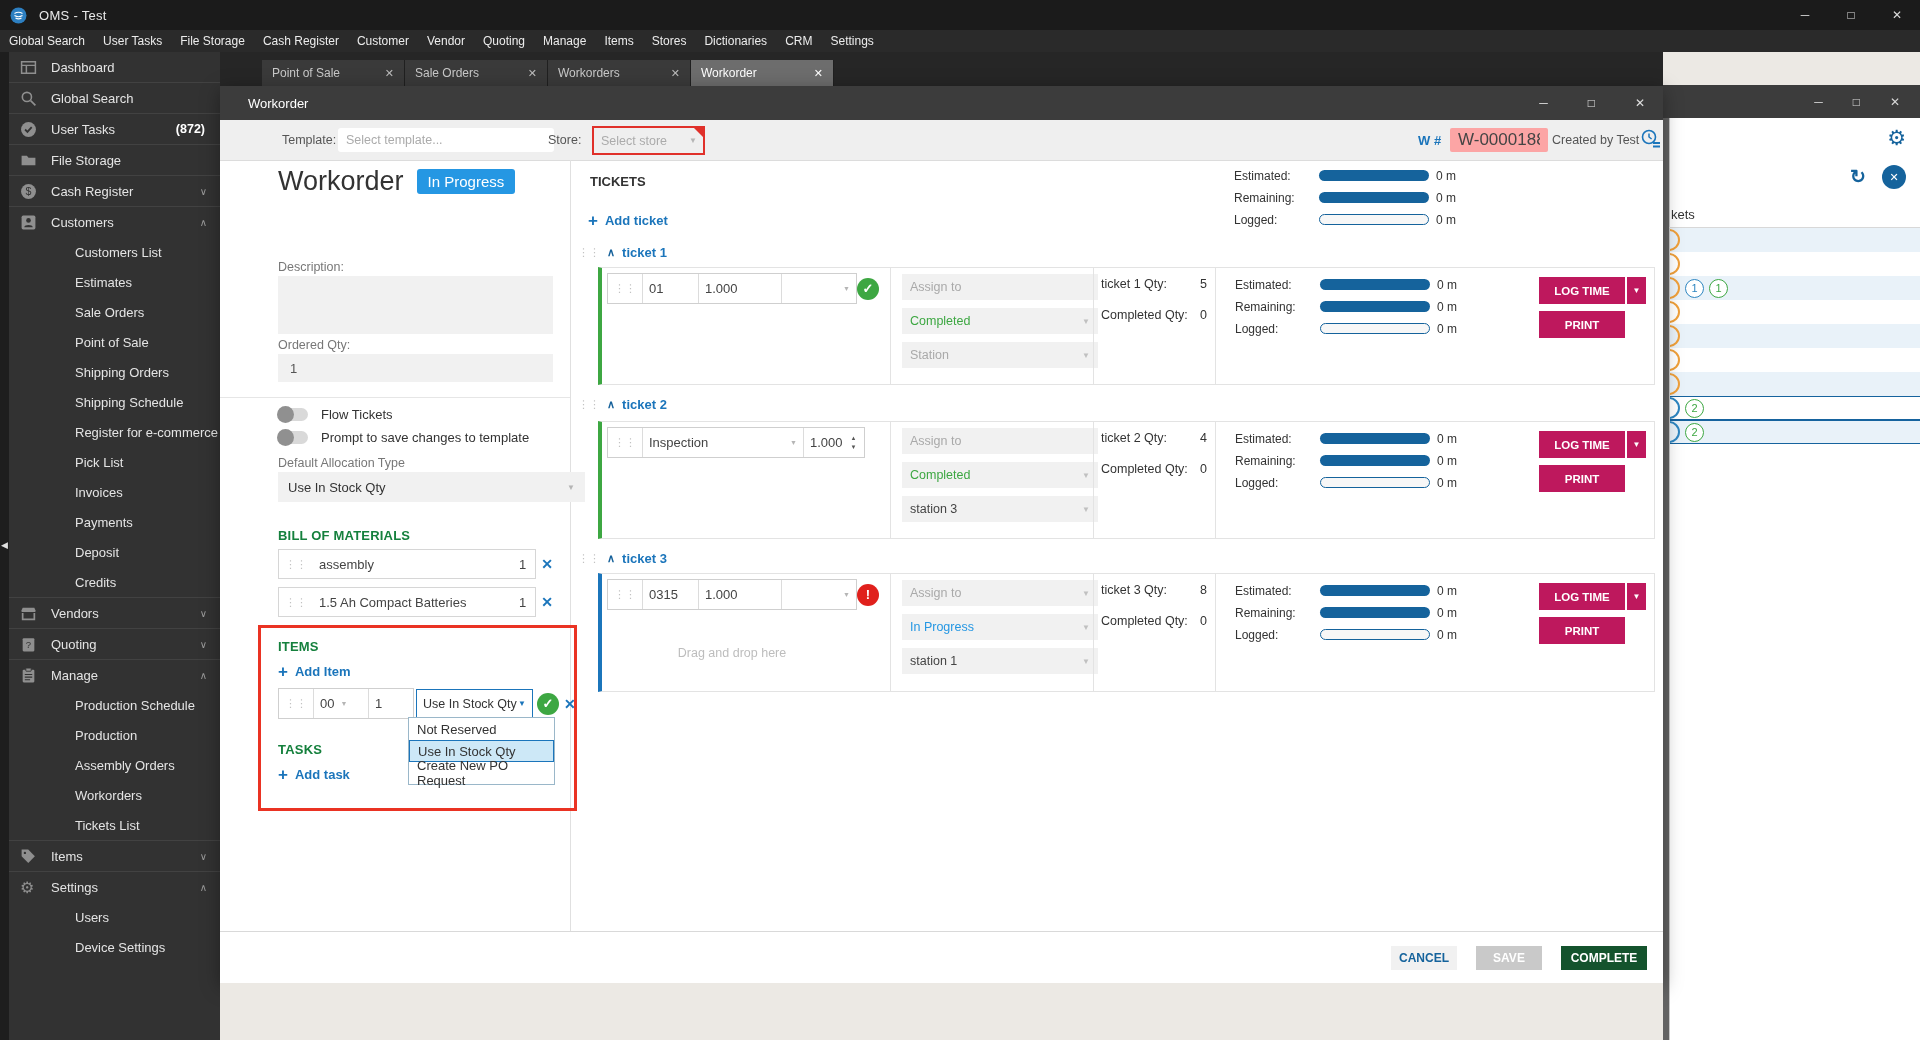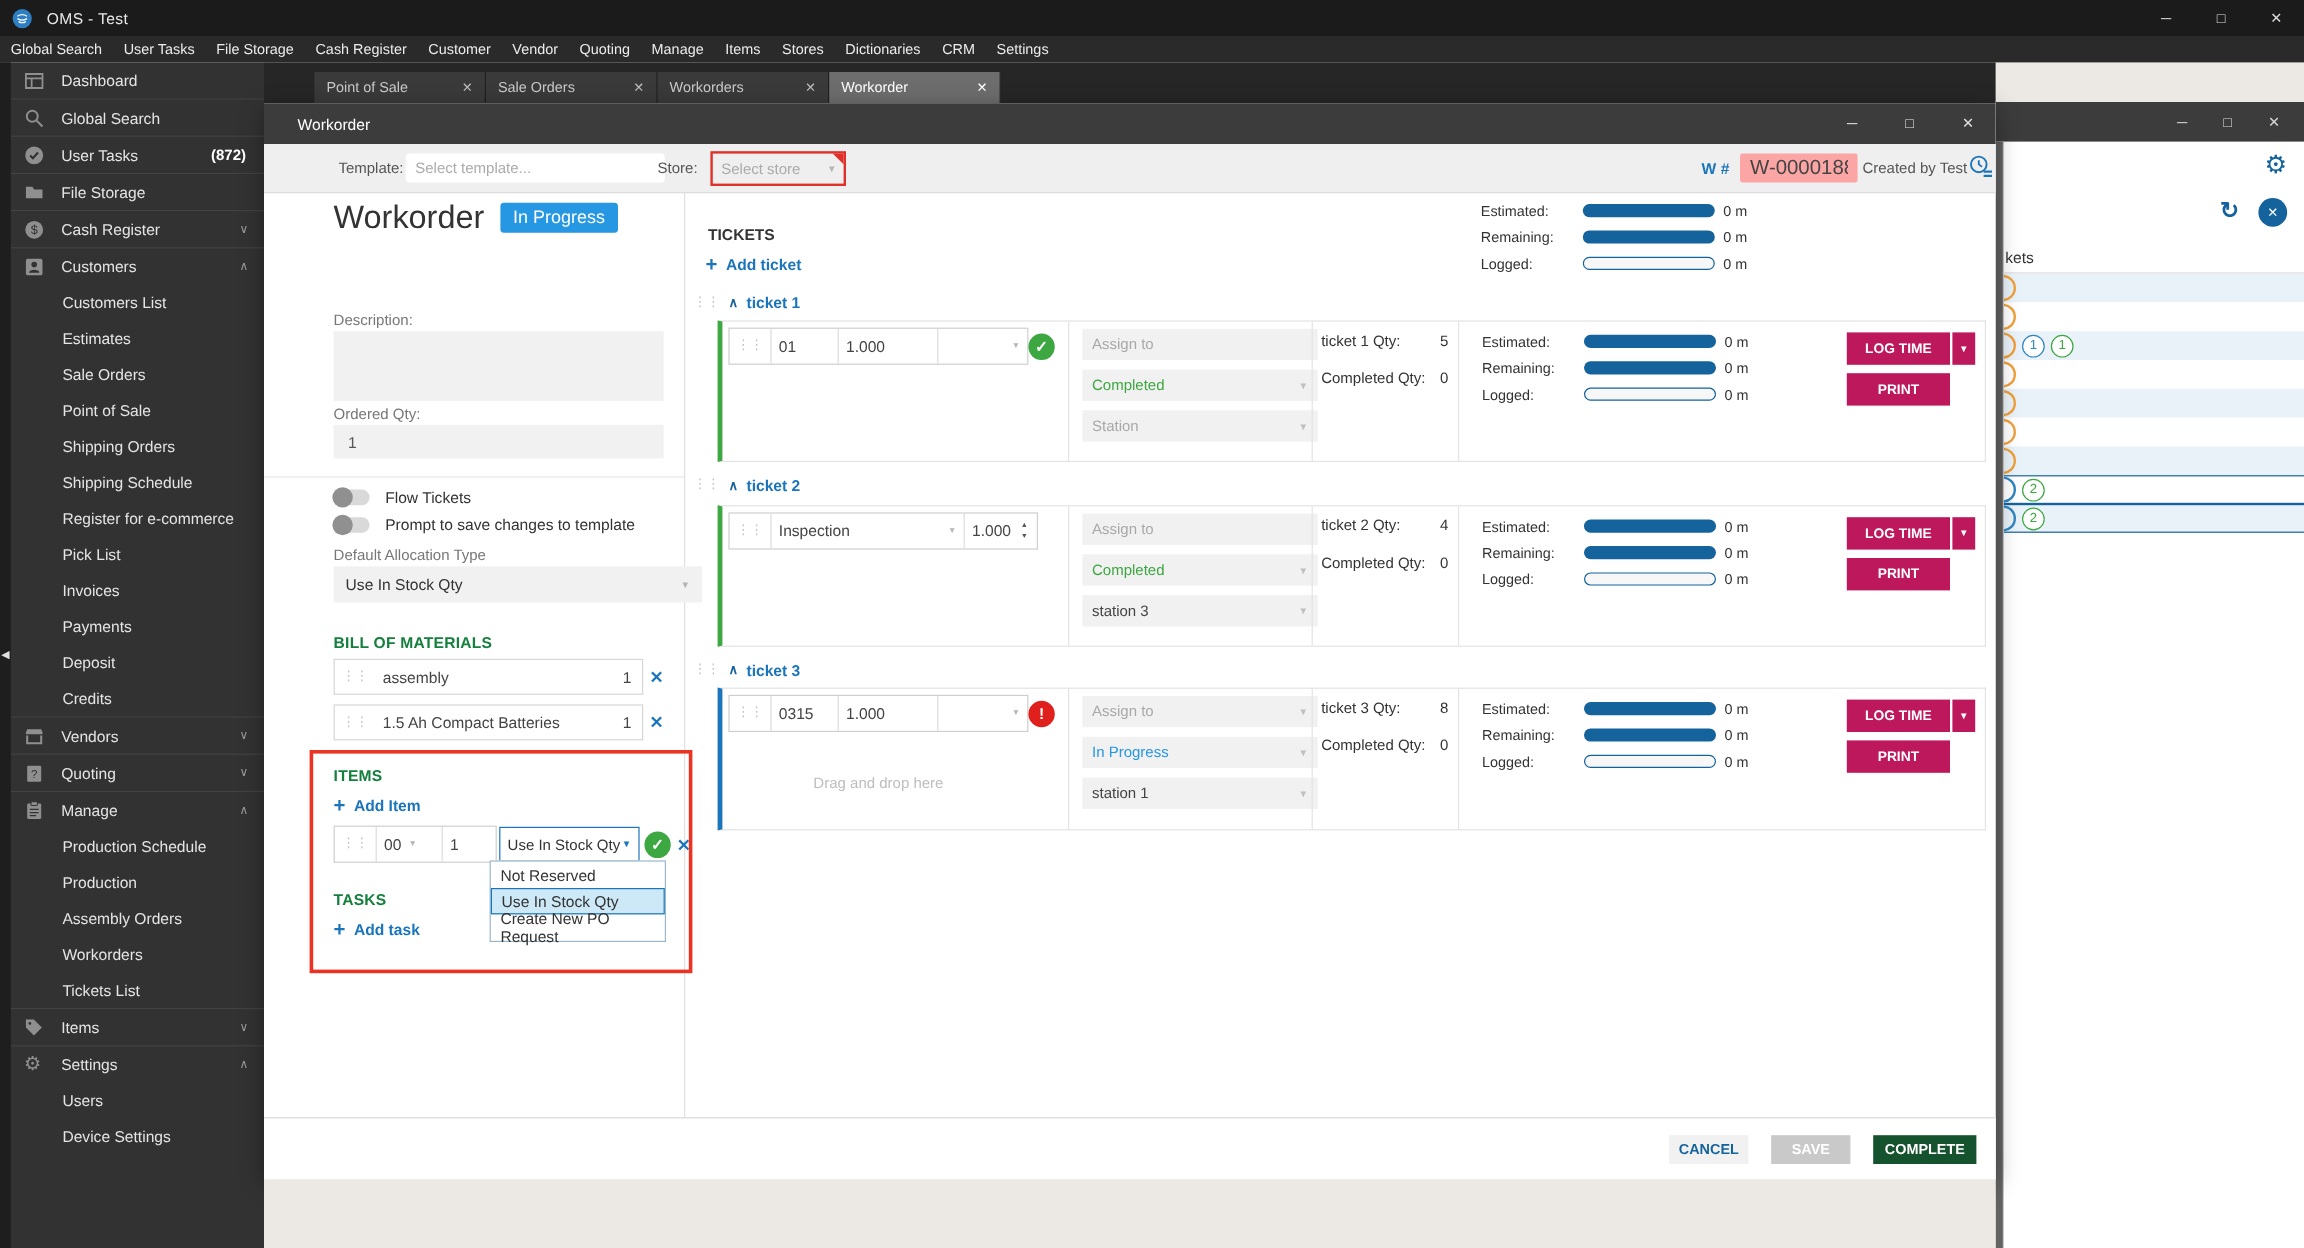--- a/index.html
+++ b/index.html
@@ -19,21 +19,21 @@
            display:flex;align-items:center;color:#ececec;font-size:12px}
   .mitem{padding:0 9px;height:100%;display:flex;align-items:center}
 
   
   #sidebar{position:absolute;left:0;top:52px;width:220px;height:988px;background:#323232}
   #sbstrip{position:absolute;left:0;top:0;width:9px;height:100%;background:#1e1e1e}
   #sbcollapse{position:absolute;left:0;top:488px;width:9px;color:#e0e0e0;font-size:9px;text-align:center}
   #sbitems{position:absolute;left:9px;top:0;right:0}
   .sbrow{height:30px;display:flex;align-items:center;padding-left:11px;color:#e4e4e4;font-size:13px;gap:14px;position:relative}
   .sbrow.sep{border-top:1px solid #424242}
-  .sbrow.child{padding-left:43px}
+  .sbrow.child{padding-left:66px}
   .sbrow .chev{position:absolute;right:13px;font-size:10px;color:#9a9a9a}
   .sbrow .badge{position:absolute;right:15px;font-weight:bold;color:#fff;font-size:12.5px}
   .sic{width:17px;height:17px;flex:none}
   #sbuser{position:absolute;left:9px;bottom:0;width:248px;height:58px;border-top:1px solid #4a4a4a;background:#323232}
   #sbusername{position:absolute;left:44px;top:12px;color:#eee;font-size:13px}
   #sbversion{position:absolute;left:44px;top:34px;color:#c9c9c9;font-size:11.5px}
   #usericon{position:absolute;left:13px;top:9px}
   #lockicon{position:absolute;left:200px;top:10px}
   #logouticon{position:absolute;left:226px;top:10px}
 
@@ -145,21 +145,21 @@
   #itemrow .cmark{margin-left:4px}
   #ddmenu{position:absolute;left:188px;top:557px;width:145px;background:#fff;border:1px solid #9ab7c9;z-index:6;
           font-size:13px;color:#333}
   .ddopt{height:22px;display:flex;align-items:center;padding:0 8px}
   .ddopt.sel{background:#cde8f7;border:1px solid #1b75bb;height:20px}
   #tasks-title{top:582px}
   #add-task{top:606px}
 
   
   #tickets{position:absolute;left:350px;top:0;right:0;height:100%}
-  #tk-title{position:absolute;left:20px;top:28px;font-size:13px;font-weight:bold;color:#333}
+  #tk-title{position:absolute;left:20px;top:14px;font-size:13px;font-weight:bold;color:#333}
   #add-ticket{position:absolute;left:18px;top:52px}
   .srow{display:flex;align-items:center;gap:7px;font-size:12px;height:15px}
   .slabel{width:78px;color:#333}
   .sbar{width:110px;height:11px;border-radius:6px;background:#15639c;flex:none}
   .sbar.empty{background:#f7f7f7;border:1px solid #15639c;height:9px;width:108px}
   .sval{color:#333}
   #topsummary{position:absolute;left:664px;top:8px;display:flex;flex-direction:column;gap:7px}
   .thead{position:absolute;left:8px;display:flex;align-items:center;gap:7px}
   .thead .nm{color:#1b75bb;font-size:13px;font-weight:bold}
   .thead .ch{color:#17629b;font-size:11px;font-weight:bold}

